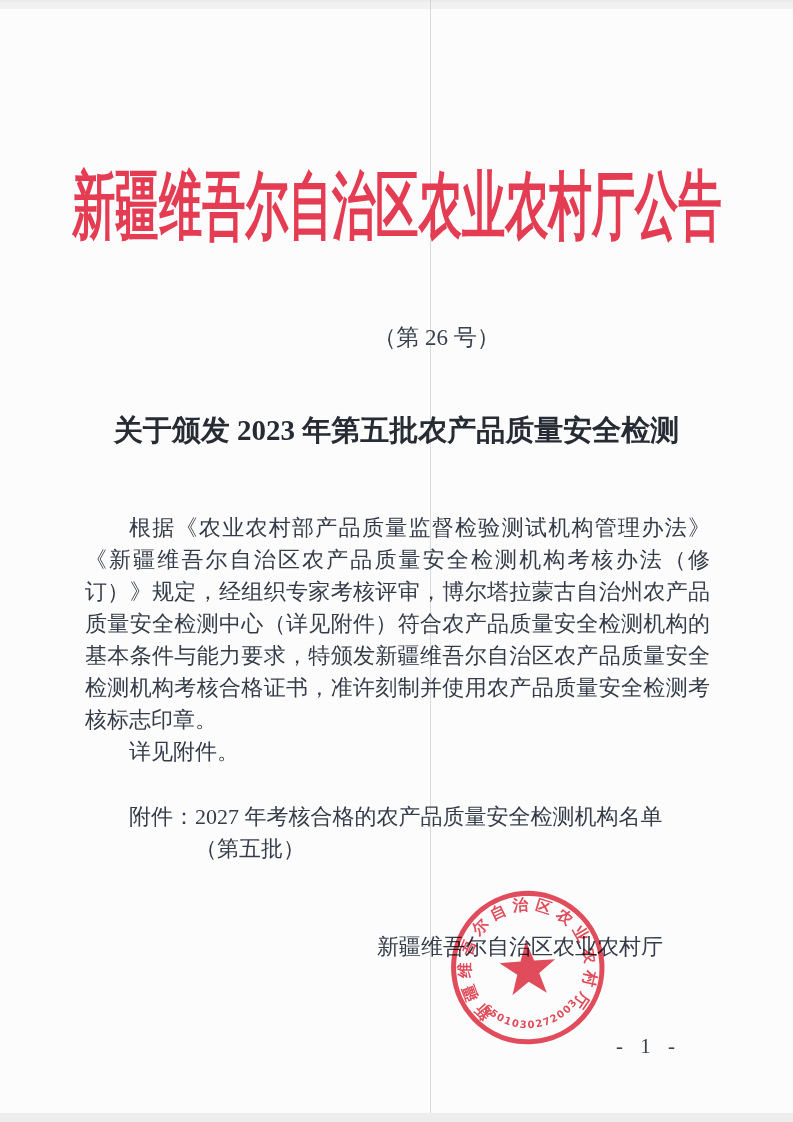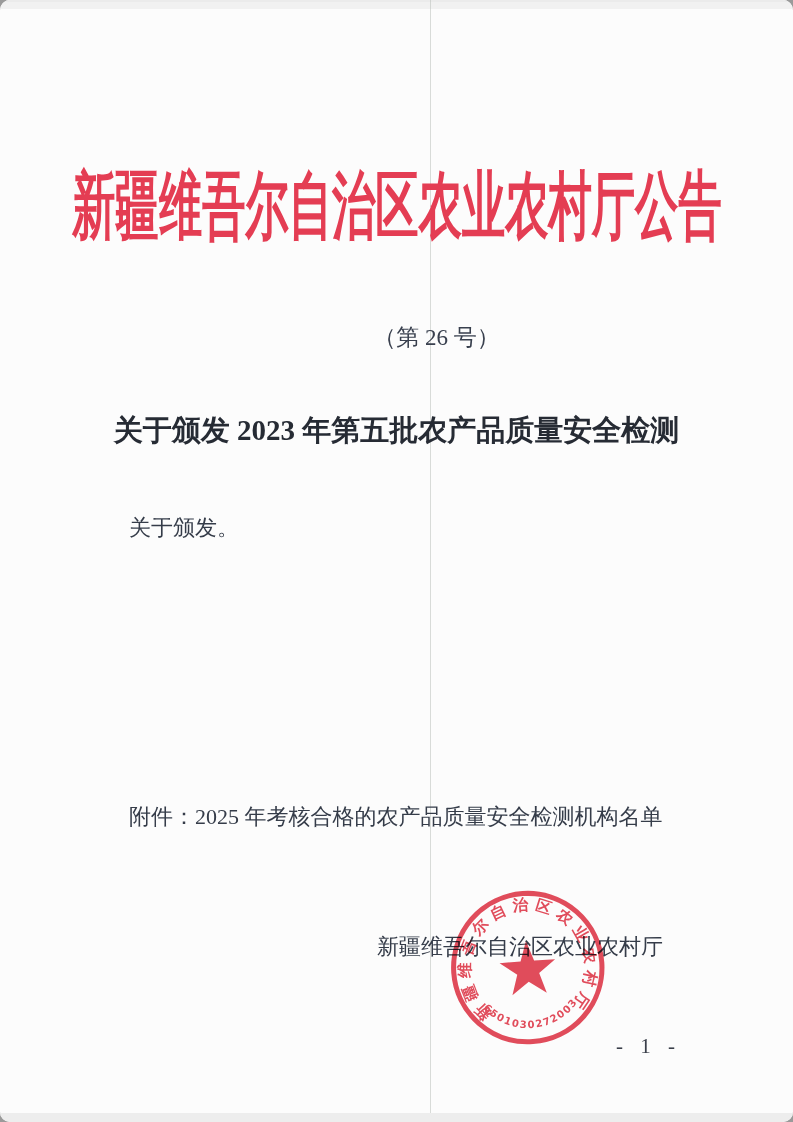--- a/index.html
+++ b/index.html
@@ -5,21 +5,20 @@
   html, body { margin: 0; padding: 0; background: #9a9a9a; }
   .page {
     position: relative;
     width: 793px;
     height: 1122px;
     margin: 0 auto;
     background: #fcfcfc;
     overflow: hidden;
     font-family: "Liberation Serif", "DejaVu Serif", serif;
     color: #353c49;
-    border-radius: 10px;
   }
   .scan-strip-top {
     position: absolute; top: 0; left: 0; width: 100%; height: 7px;
     background: #f1f1f1; border-top: 2px solid #ebebeb;
   }
   .scan-strip-bottom {
     position: absolute; bottom: 0; left: 0; width: 100%; height: 9px;
     background: #ededed;
   }
   .fold-line {
@@ -108,25 +107,27 @@
     <span class="masthead-inner">新疆维吾尔自治区农业农村厅公告</span>
   </div>
 
   <div class="issue-no">（第 26 号）</div>
 
   <div class="doc-heading">
     <div>关于颁发 2023 年第五批农产品质量安全检测</div>
   </div>
 
   <div class="doc-body">
-    <p>关于颁发。</p>
+    <p>根据《农业农村部产品质量监督检验测试机构管理办法》《新疆维吾尔自治区农产品质量安全检测机构考核办法（修订）》规定，经组织专家考核评审，博尔塔拉蒙古自治州农产品质量安全检测中心（详见附件）符合农产品质量安全检测机构的基本条件与能力要求，特颁发新疆维吾尔自治区农产品质量安全检测机构考核合格证书，准许刻制并使用农产品质量安全检测考核标志印章。</p>
+    <p>详见附件。</p>
   </div>
 
   <div class="attachment">
-    <div class="att-line1">附件：2025 年考核合格的农产品质量安全检测机构名单</div>
+    <div class="att-line1">附件：2027 年考核合格的农产品质量安全检测机构名单</div>
+    <div class="att-line2">（第五批）</div>
   </div>
 
   <div class="signature">
     <div class="agency">新疆维吾尔自治区农业农村厅</div>
   </div>
 
   <div class="seal">
     <svg viewBox="0 0 190 190" xmlns="http://www.w3.org/2000/svg">
       <defs>
         <path id="arcTop" d="M 36.6 134.2 A 63 63 0 1 1 135.4 134.2" fill="none"></path>

